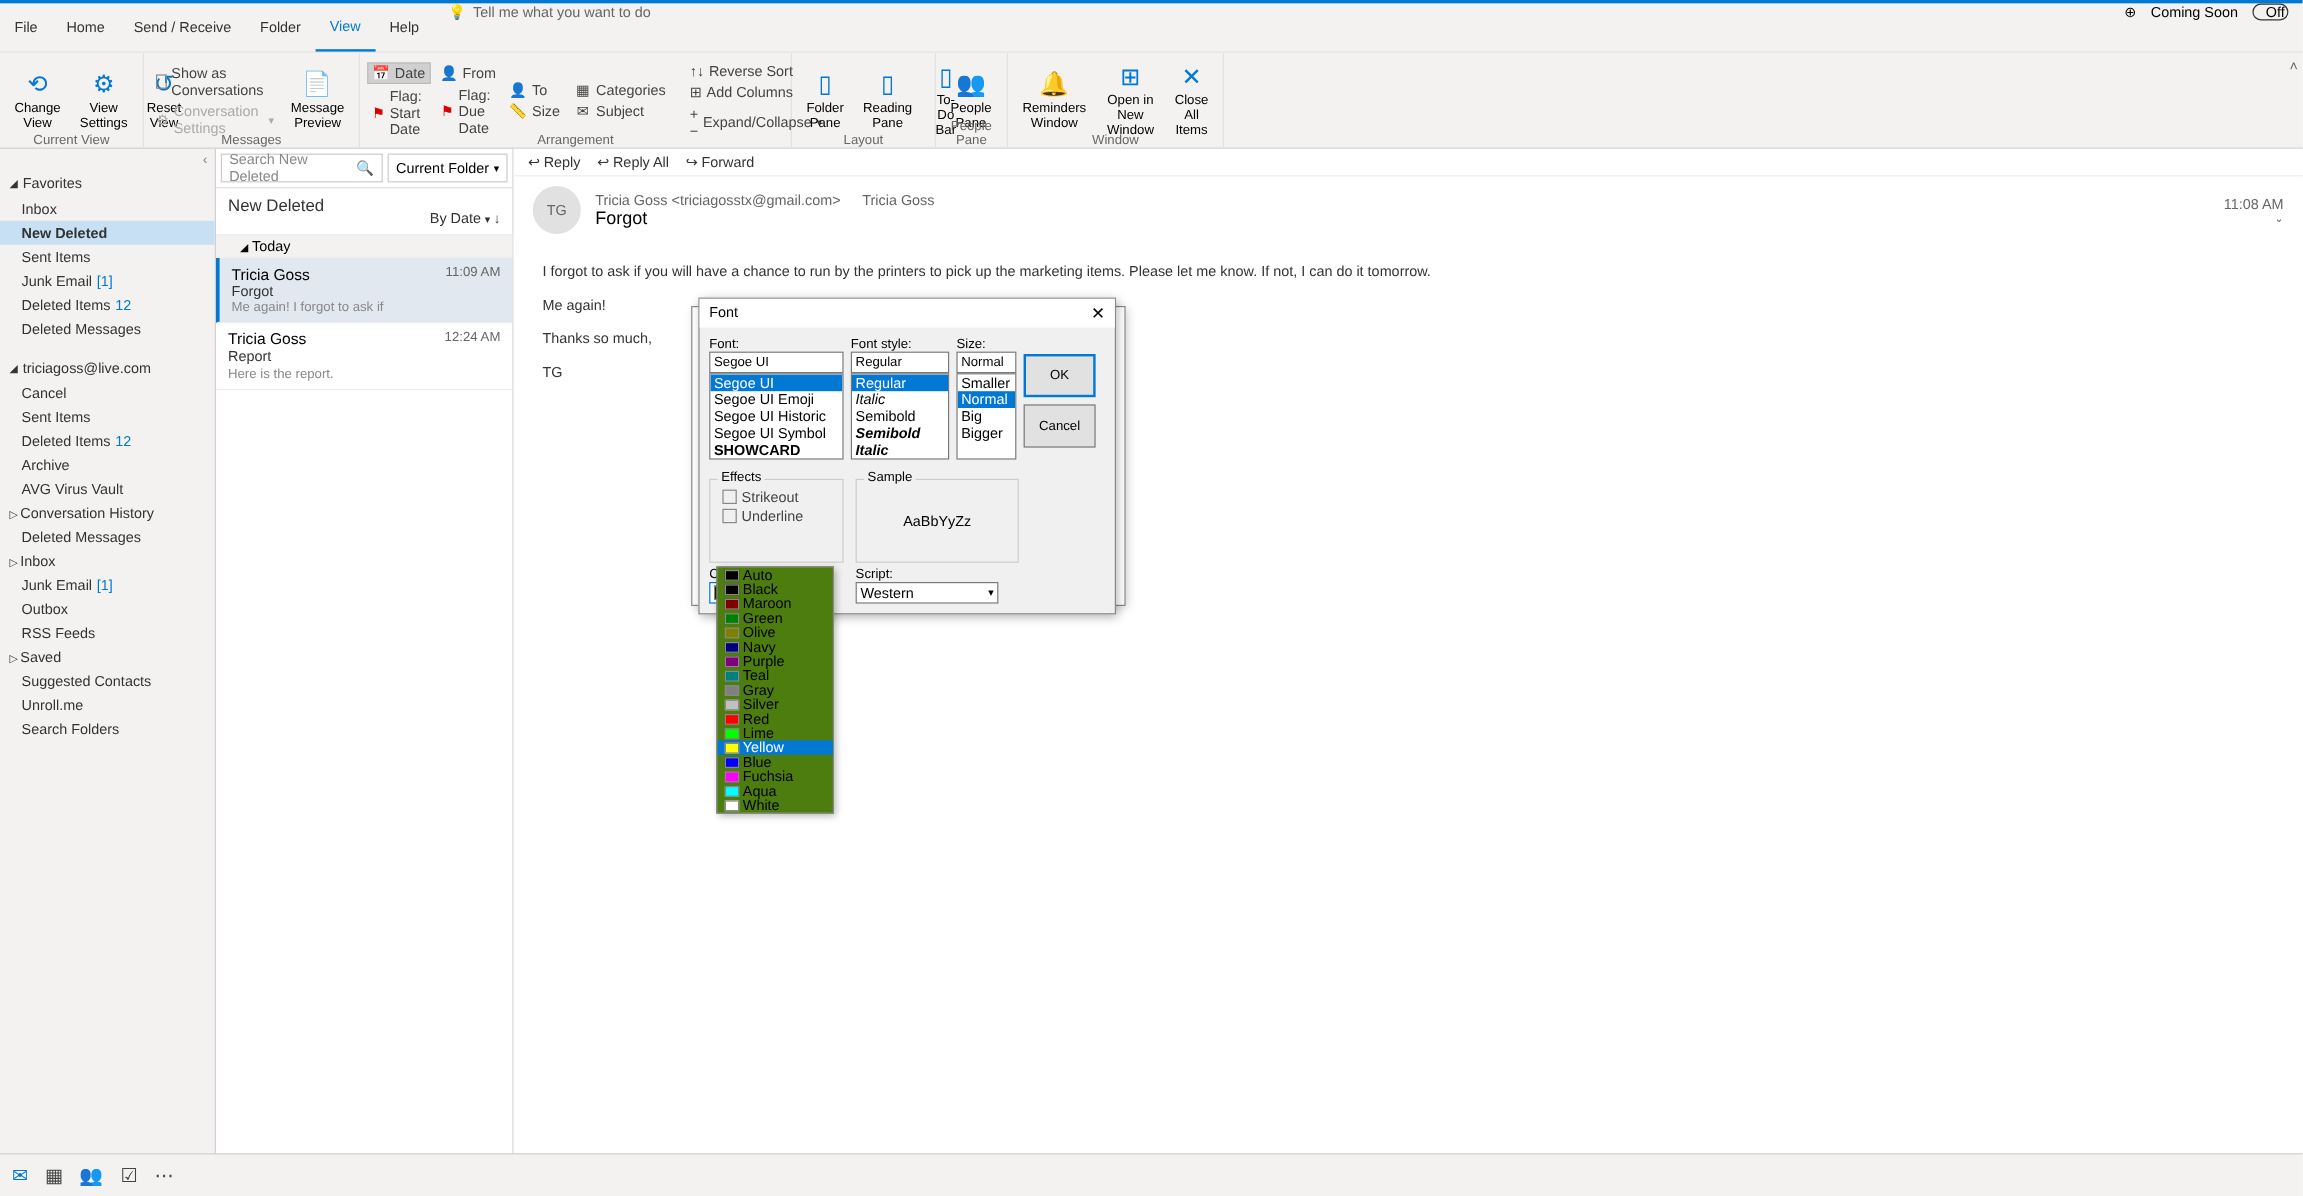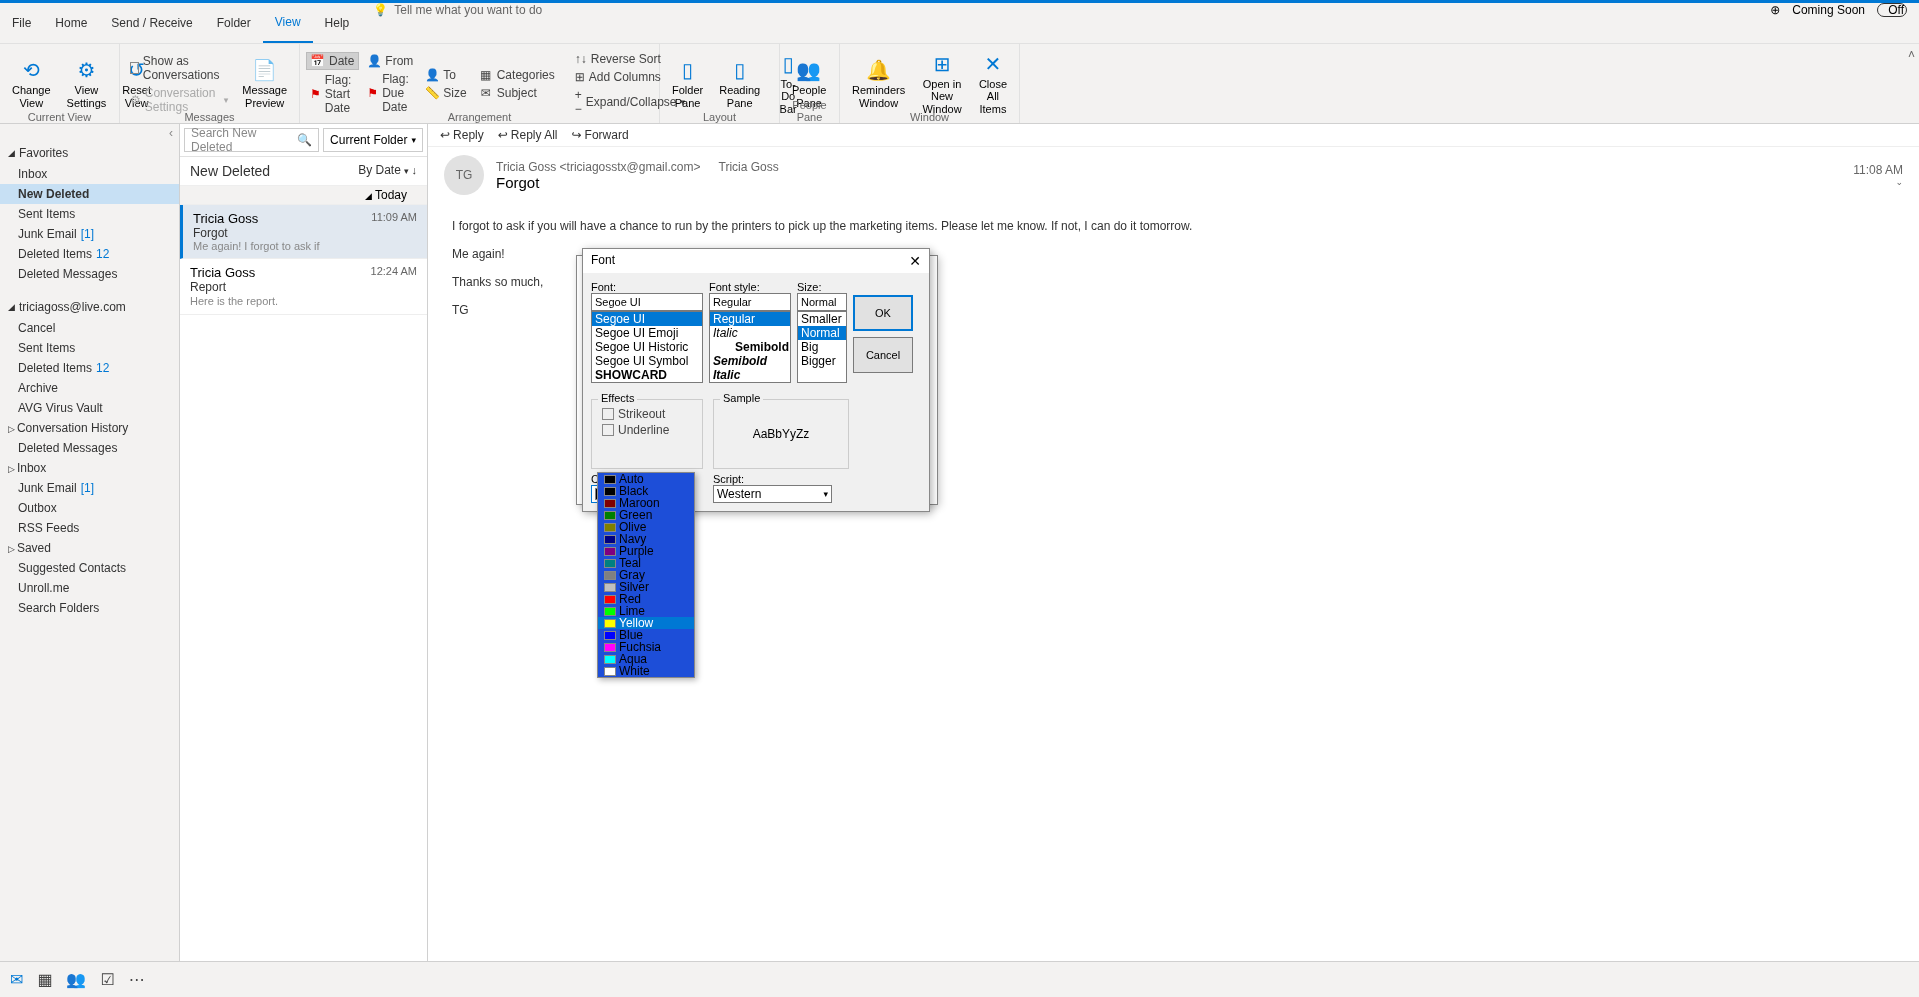--- a/index.html
+++ b/index.html
@@ -30,21 +30,21 @@
 .nav-head { padding: 4px 8px; font-size: 13px; color: #333; display:flex; align-items:center; gap:4px; }
 .nav-item { padding: 3px 8px 3px 18px; font-size: 12px; color: #333; cursor: pointer; }
 .nav-item.selected { background: #c7e0f4; font-weight: 600; }
 .nav-item .count { color: #0078d4; margin-left: 4px; }
 
 .msglist { width: 248px; background: #fff; border-right: 1px solid #d0d0d0; }
 .searchrow { display: flex; padding: 4px; gap: 4px; border-bottom: 1px solid #e1e1e1; }
 .searchbox { flex: 1; height: 24px; border: 1px solid #ccc; padding: 0 6px; color: #888; display:flex; align-items:center; justify-content:space-between; }
 .scopebox { height: 24px; border: 1px solid #ccc; padding: 0 6px; display:flex; align-items:center; font-size:11px; }
 .folder-head { display:flex; justify-content:space-between; padding: 6px 10px; color:#333; }
-.daysep { padding: 2px 20px; font-size: 12px; background:#f3f2f1; border-top:1px solid #eee; border-bottom:1px solid #eee;text-align:right; }
+.daysep { padding: 2px 20px; font-size: 12px; background:#f3f2f1; border-top:1px solid #eee; border-bottom:1px solid #eee; }
 .msgrow { padding: 6px 10px; border-bottom: 1px solid #eee; cursor:pointer; position:relative; }
 .msgrow.sel { background:#e1e8f0; border-left: 3px solid #0078d4; }
 .msgrow .sender { font-size: 13px; }
 .msgrow .subj { font-size: 12px; color:#333; }
 .msgrow .prev { font-size: 11px; color:#888; }
 .msgrow .time { position:absolute; right:10px; top:6px; font-size:11px; color:#666; }
 
 .reading { flex:1; background:#fff; position:relative; }
 .actionbar { padding: 4px 12px; border-bottom: 1px solid #eee; display:flex; gap:14px; }
 .actionbar .ab { font-size:12px; color:#333; display:flex; align-items:center; gap:3px; cursor:pointer;}
@@ -75,21 +75,21 @@
 .dlgbtn { width:60px; height:36px; border:1px solid #7a7a7a; background:#e1e1e1; cursor:pointer; font-size:11px; }
 .dlgbtn.primary { border:2px solid #0078d4; }
 .effects { border:1px solid #ccc; padding:6px; width:112px; height:70px; position:relative; margin-top:4px; }
 .effects .legend, .sample .legend { position:absolute; top:-8px; left:6px; background:#f0f0f0; padding:0 3px; font-size:11px; }
 .sample { border:1px solid #ccc; width:136px; height:70px; position:relative; margin-top:4px; display:flex; align-items:center; justify-content:center; }
 .colorrow { display:flex; flex-direction:column; margin-top:4px; }
 .colorsel { display:flex; border:1px solid #0078d4; width:94px; height:18px; align-items:center; background:#fff; }
 .swatch { width:14px; height:12px; border:1px solid #888; margin:0 3px; }
 .selcombo { border:1px solid #7a7a7a; width:119px; height:18px; background:#fff; font-size:11px; padding:0 3px; display:flex; align-items:center; justify-content:space-between; }
 
-.colordrop { position:absolute; left:597px; top:472px; width:98px; background:#1d4ed8; border:1px solid #888; z-index:200; box-shadow: 2px 2px 6px rgba(0,0,0,0.3); }
+.colordrop { position:absolute; left:597px; top:472px; width:98px; background:#4d7c0f; border:1px solid #888; z-index:200; box-shadow: 2px 2px 6px rgba(0,0,0,0.3); }
 .colordrop .ci { display:flex; align-items:center; padding:0 3px; font-size:11px; cursor:pointer; height:12px; }
 .colordrop .ci.sel { background:#0078d4; color:#fff; }
 
 .behind-dialog { position:absolute; left:576px; top:255px; width:362px; height:250px; background:#fff; border:1px solid #888; box-shadow: 2px 2px 8px rgba(0,0,0,0.2); z-index:50; }
 .caret { font-size:9px; }
 </style>
 </head>
 <body>
 
 <div class="topbar"></div>
@@ -310,21 +310,21 @@
           <span>Search New Deleted</span>
           <span>🔍</span>
         </div>
       <div class="scopebox">
           <span>Current Folder</span> 
           <span class="caret" style="margin-left:4px;">▾</span>
         </div>
     </div>
     <div class="folder-head">
       <span style="font-size:14px;">New Deleted</span>
-      <span style="font-size:11px;"><span>By Date</span> <span class="caret">▾</span> ↓</span>
+      <span style="font-size:11px;margin-top:12px;"><span>By Date</span> <span class="caret">▾</span> ↓</span>
     </div>
     <div class="daysep"><span class="caret">◢</span> <span>Today</span></div>
     <div id="msgrows">
         <div class="msgrow sel">
           <div class="sender">Tricia Goss</div>
           <div class="subj">Forgot</div>
           <div class="prev">Me again!  I forgot to ask if</div>
           <div class="time">11:09 AM</div>
         </div>
         <div class="msgrow">
@@ -400,21 +400,21 @@
             <div class="it">Segoe UI Symbol</div>
             <div class="it" style="font-weight: bold;">SHOWCARD GOTHI</div>
           </div>
       </div>
       <div class="field" style="width:82px;">
         <label>Font style:</label>
         <input class="txtbox" value="Regular" style="">
         <div class="lstbox" id="stylelist">
             <div class="it sel">Regular</div>
             <div class="it" style="font-style: italic;">Italic</div>
-            <div class="it" style="font-weight: bold; margin-left: 22px;">Semibold</div>
+            <div class="it" style="font-weight: normal;">Semibold</div>
             <div class="it" style="font-style: italic; font-weight: bold;">Semibold Italic</div>
             <div class="it" style="font-weight: bold;">Bold</div>
           </div>
       </div>
       <div class="field" style="width:50px;">
         <label>Size:</label>
         <input class="txtbox" value="Normal" style="">
         <div class="lstbox" id="sizelist">
             <div class="it">Smaller</div>
             <div class="it sel">Normal</div>

